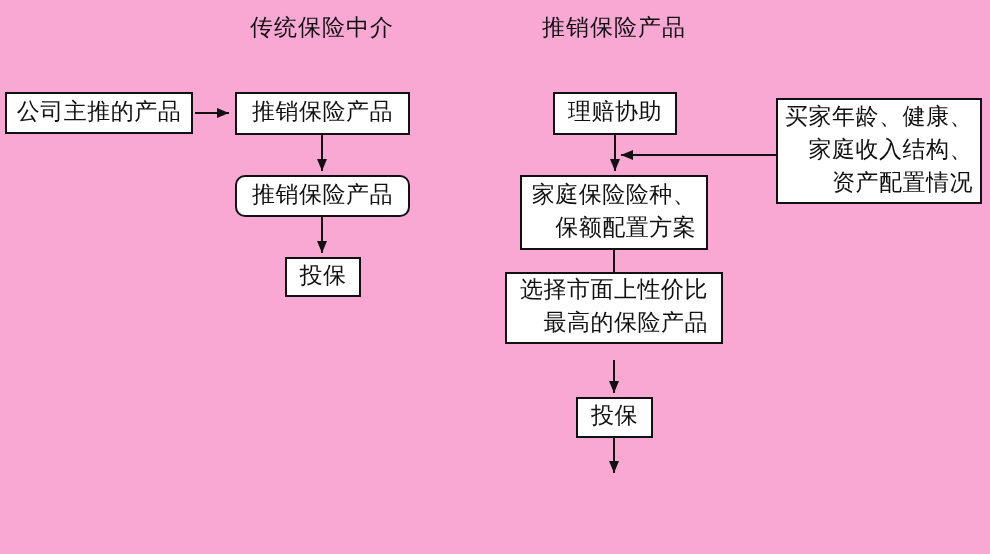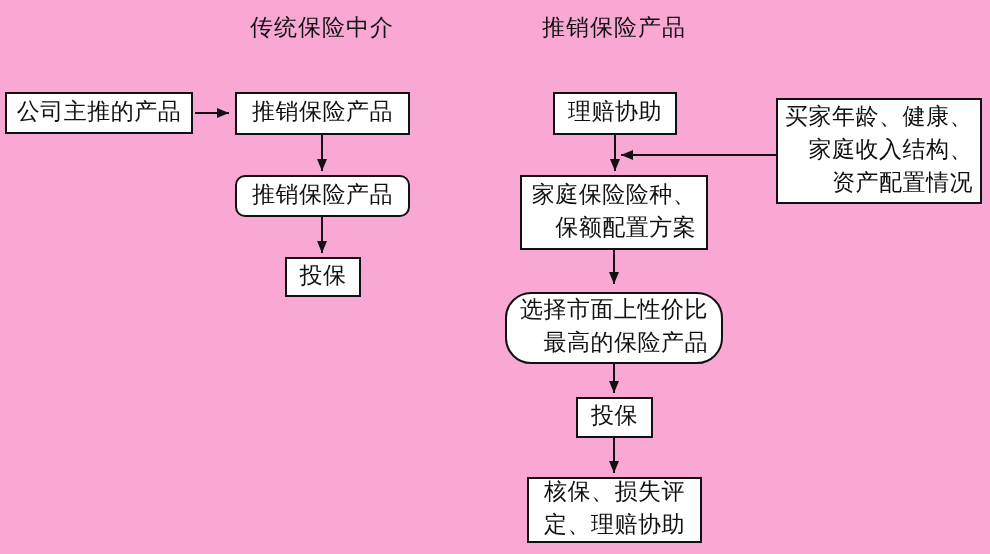--- a/index.html
+++ b/index.html
@@ -50,21 +50,21 @@
   }
   
   #n-company  { left: 5px;   top: 92px;  width: 188px; height: 42px; }
   #n-visits   { left: 235px; top: 92px;  width: 175px; height: 43px; }
   #n-sell     { left: 235px; top: 175px; width: 175px; height: 42px; border-radius: 10px; }
   #n-apply-l  { left: 285px; top: 257px; width: 76px;  height: 40px; }
   
   #n-consult  { left: 553px; top: 92px;  width: 124px; height: 43px; }
   #n-buyer    { left: 776px; top: 98px;  width: 206px; height: 106px; }
   #n-family   { left: 520px; top: 175px; width: 188px; height: 75px; }
-  #n-select   { left: 505px; top: 292px; width: 218px; height: 72px; border-radius: 26px; }
+  #n-select   { left: 505px; top: 272px; width: 218px; height: 72px; }
   #n-apply-r  { left: 576px; top: 397px; width: 77px;  height: 41px; }
   #n-claims   { left: 527px; top: 477px; width: 175px; height: 66px; }
 </style>
 </head>
 <body>
 
 <div class="canvas">
 
   <svg class="arrow-layer" width="990" height="554" viewBox="0 0 990 554" xmlns="http://www.w3.org/2000/svg">
     <defs>
@@ -103,16 +103,14 @@
 资产配置情况</div>
 
   <div class="node" id="n-family">家庭保险险种、
 保额配置方案</div>
 
   <div class="node" id="n-select">选择市面上性价比
 最高的保险产品</div>
 
   <div class="node" id="n-apply-r">投保</div>
 
-  <div class="node" id="n-claims">核保、损失评
-定、理赔协助</div>
 
 </div>
 
 </body></html>

